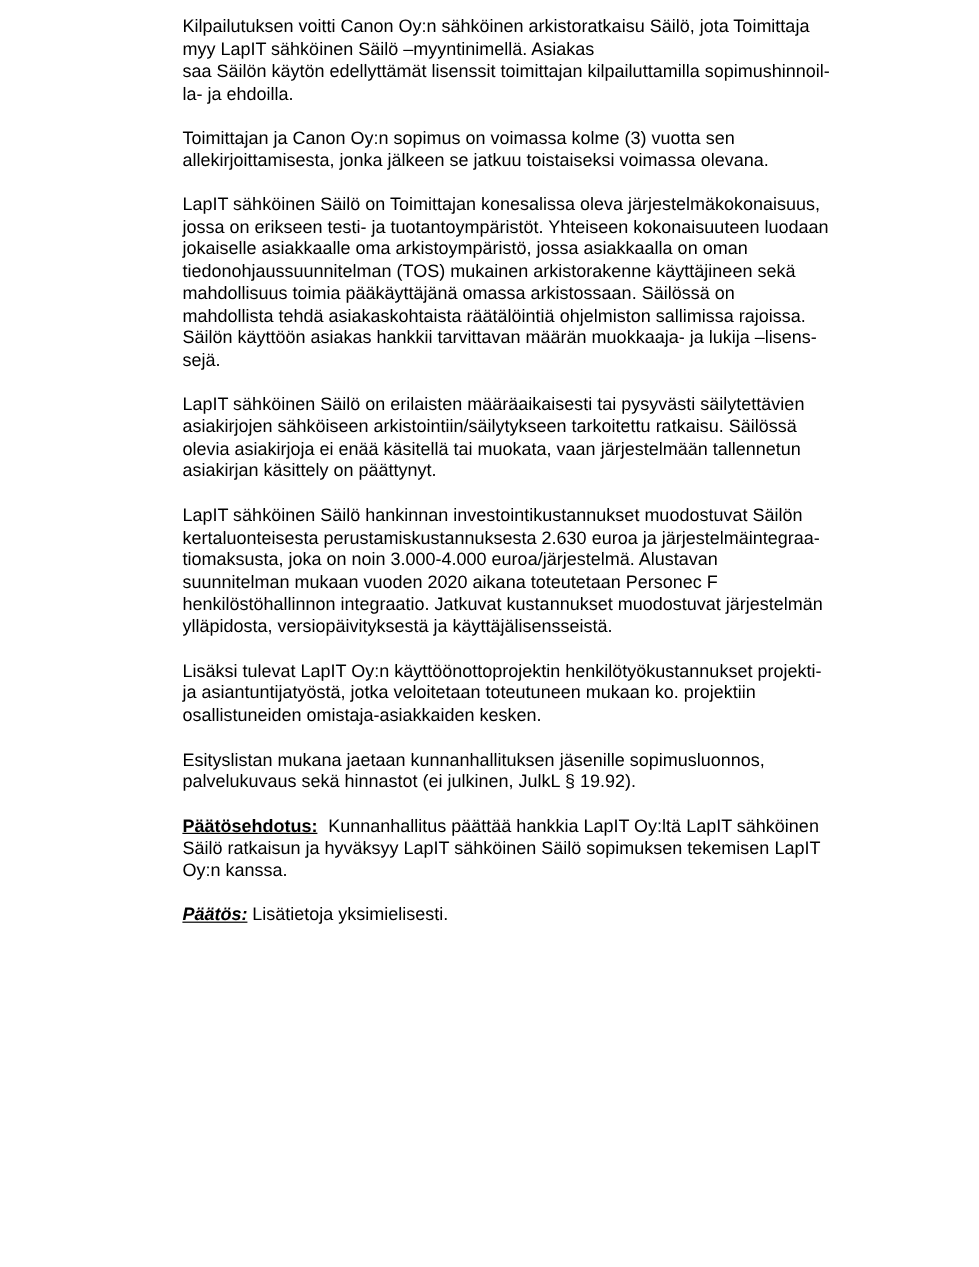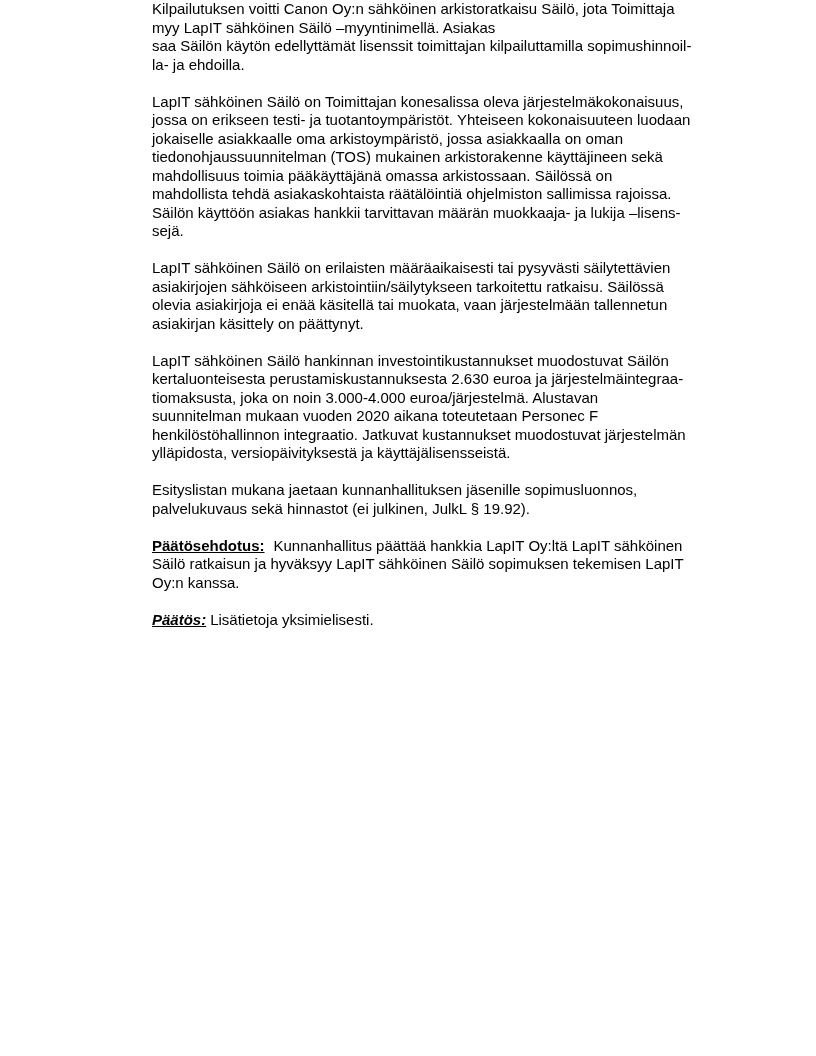--- a/index.html
+++ b/index.html
@@ -12,21 +12,21 @@
     width: 816px;
     height: 1056px;
     background: #ffffff;
     overflow: hidden;
     font-family: "Liberation Sans", "DejaVu Sans", sans-serif;
     color: #000000;
   }
   .content {
     position: absolute;
     left: 152px;
-    top: 0;
+    top: 14px;
     width: 660px;
   }
   p.para {
     margin: 0 0 18.5px 0;
     padding: 0;
     font-size: 15px;
     line-height: 18.5px;
     color: #000000;
     white-space: pre-line;
   }
@@ -42,20 +42,22 @@
 <body>
 
 <div class="page">
   <div class="content">
 
     <p class="para">Kilpailutuksen voitti Canon Oy:n sähköinen arkistoratkaisu Säilö, jota Toimittaja
 myy LapIT sähköinen Säilö –myyntinimellä. Asiakas
 saa Säilön käytön edellyttämät lisenssit toimittajan kilpailuttamilla sopimushinnoil-
 la- ja ehdoilla.</p>
 
+    <p class="para">Toimittajan ja Canon Oy:n sopimus on voimassa kolme (3) vuotta sen
+allekirjoittamisesta, jonka jälkeen se jatkuu toistaiseksi voimassa olevana.</p>
 
     <p class="para">LapIT sähköinen Säilö on Toimittajan konesalissa oleva järjestelmäkokonaisuus,
 jossa on erikseen testi- ja tuotantoympäristöt. Yhteiseen kokonaisuuteen luodaan
 jokaiselle asiakkaalle oma arkistoympäristö, jossa asiakkaalla on oman
 tiedonohjaussuunnitelman (TOS) mukainen arkistorakenne käyttäjineen sekä
 mahdollisuus toimia pääkäyttäjänä omassa arkistossaan. Säilössä on
 mahdollista tehdä asiakaskohtaista räätälöintiä ohjelmiston sallimissa rajoissa.
 Säilön käyttöön asiakas hankkii tarvittavan määrän muokkaaja- ja lukija –lisens-
 sejä.</p>
 
@@ -64,20 +66,23 @@
 olevia asiakirjoja ei enää käsitellä tai muokata, vaan järjestelmään tallennetun
 asiakirjan käsittely on päättynyt.</p>
 
     <p class="para">LapIT sähköinen Säilö hankinnan investointikustannukset muodostuvat Säilön
 kertaluonteisesta perustamiskustannuksesta 2.630 euroa ja järjestelmäintegraa-
 tiomaksusta, joka on noin 3.000-4.000 euroa/järjestelmä. Alustavan
 suunnitelman mukaan vuoden 2020 aikana toteutetaan Personec F
 henkilöstöhallinnon integraatio. Jatkuvat kustannukset muodostuvat järjestelmän
 ylläpidosta, versiopäivityksestä ja käyttäjälisensseistä.</p>
 
+    <p class="para">Lisäksi tulevat LapIT Oy:n käyttöönottoprojektin henkilötyökustannukset projekti-
+ja asiantuntijatyöstä, jotka veloitetaan toteutuneen mukaan ko. projektiin
+osallistuneiden omistaja-asiakkaiden kesken.</p>
 
     <p class="para">Esityslistan mukana jaetaan kunnanhallituksen jäsenille sopimusluonnos,
 palvelukuvaus sekä hinnastot (ei julkinen, JulkL § 19.92).</p>
 
     <p class="para"><span class="para-label gap-lg">Päätösehdotus:</span><span>Kunnanhallitus päättää hankkia LapIT Oy:ltä LapIT sähköinen
 Säilö ratkaisun ja hyväksyy LapIT sähköinen Säilö sopimuksen tekemisen LapIT
 Oy:n kanssa.</span></p>
 
     <p class="para"><span class="para-label gap-sm">Päätös:</span><span>Lisätietoja yksimielisesti.</span></p>
 

